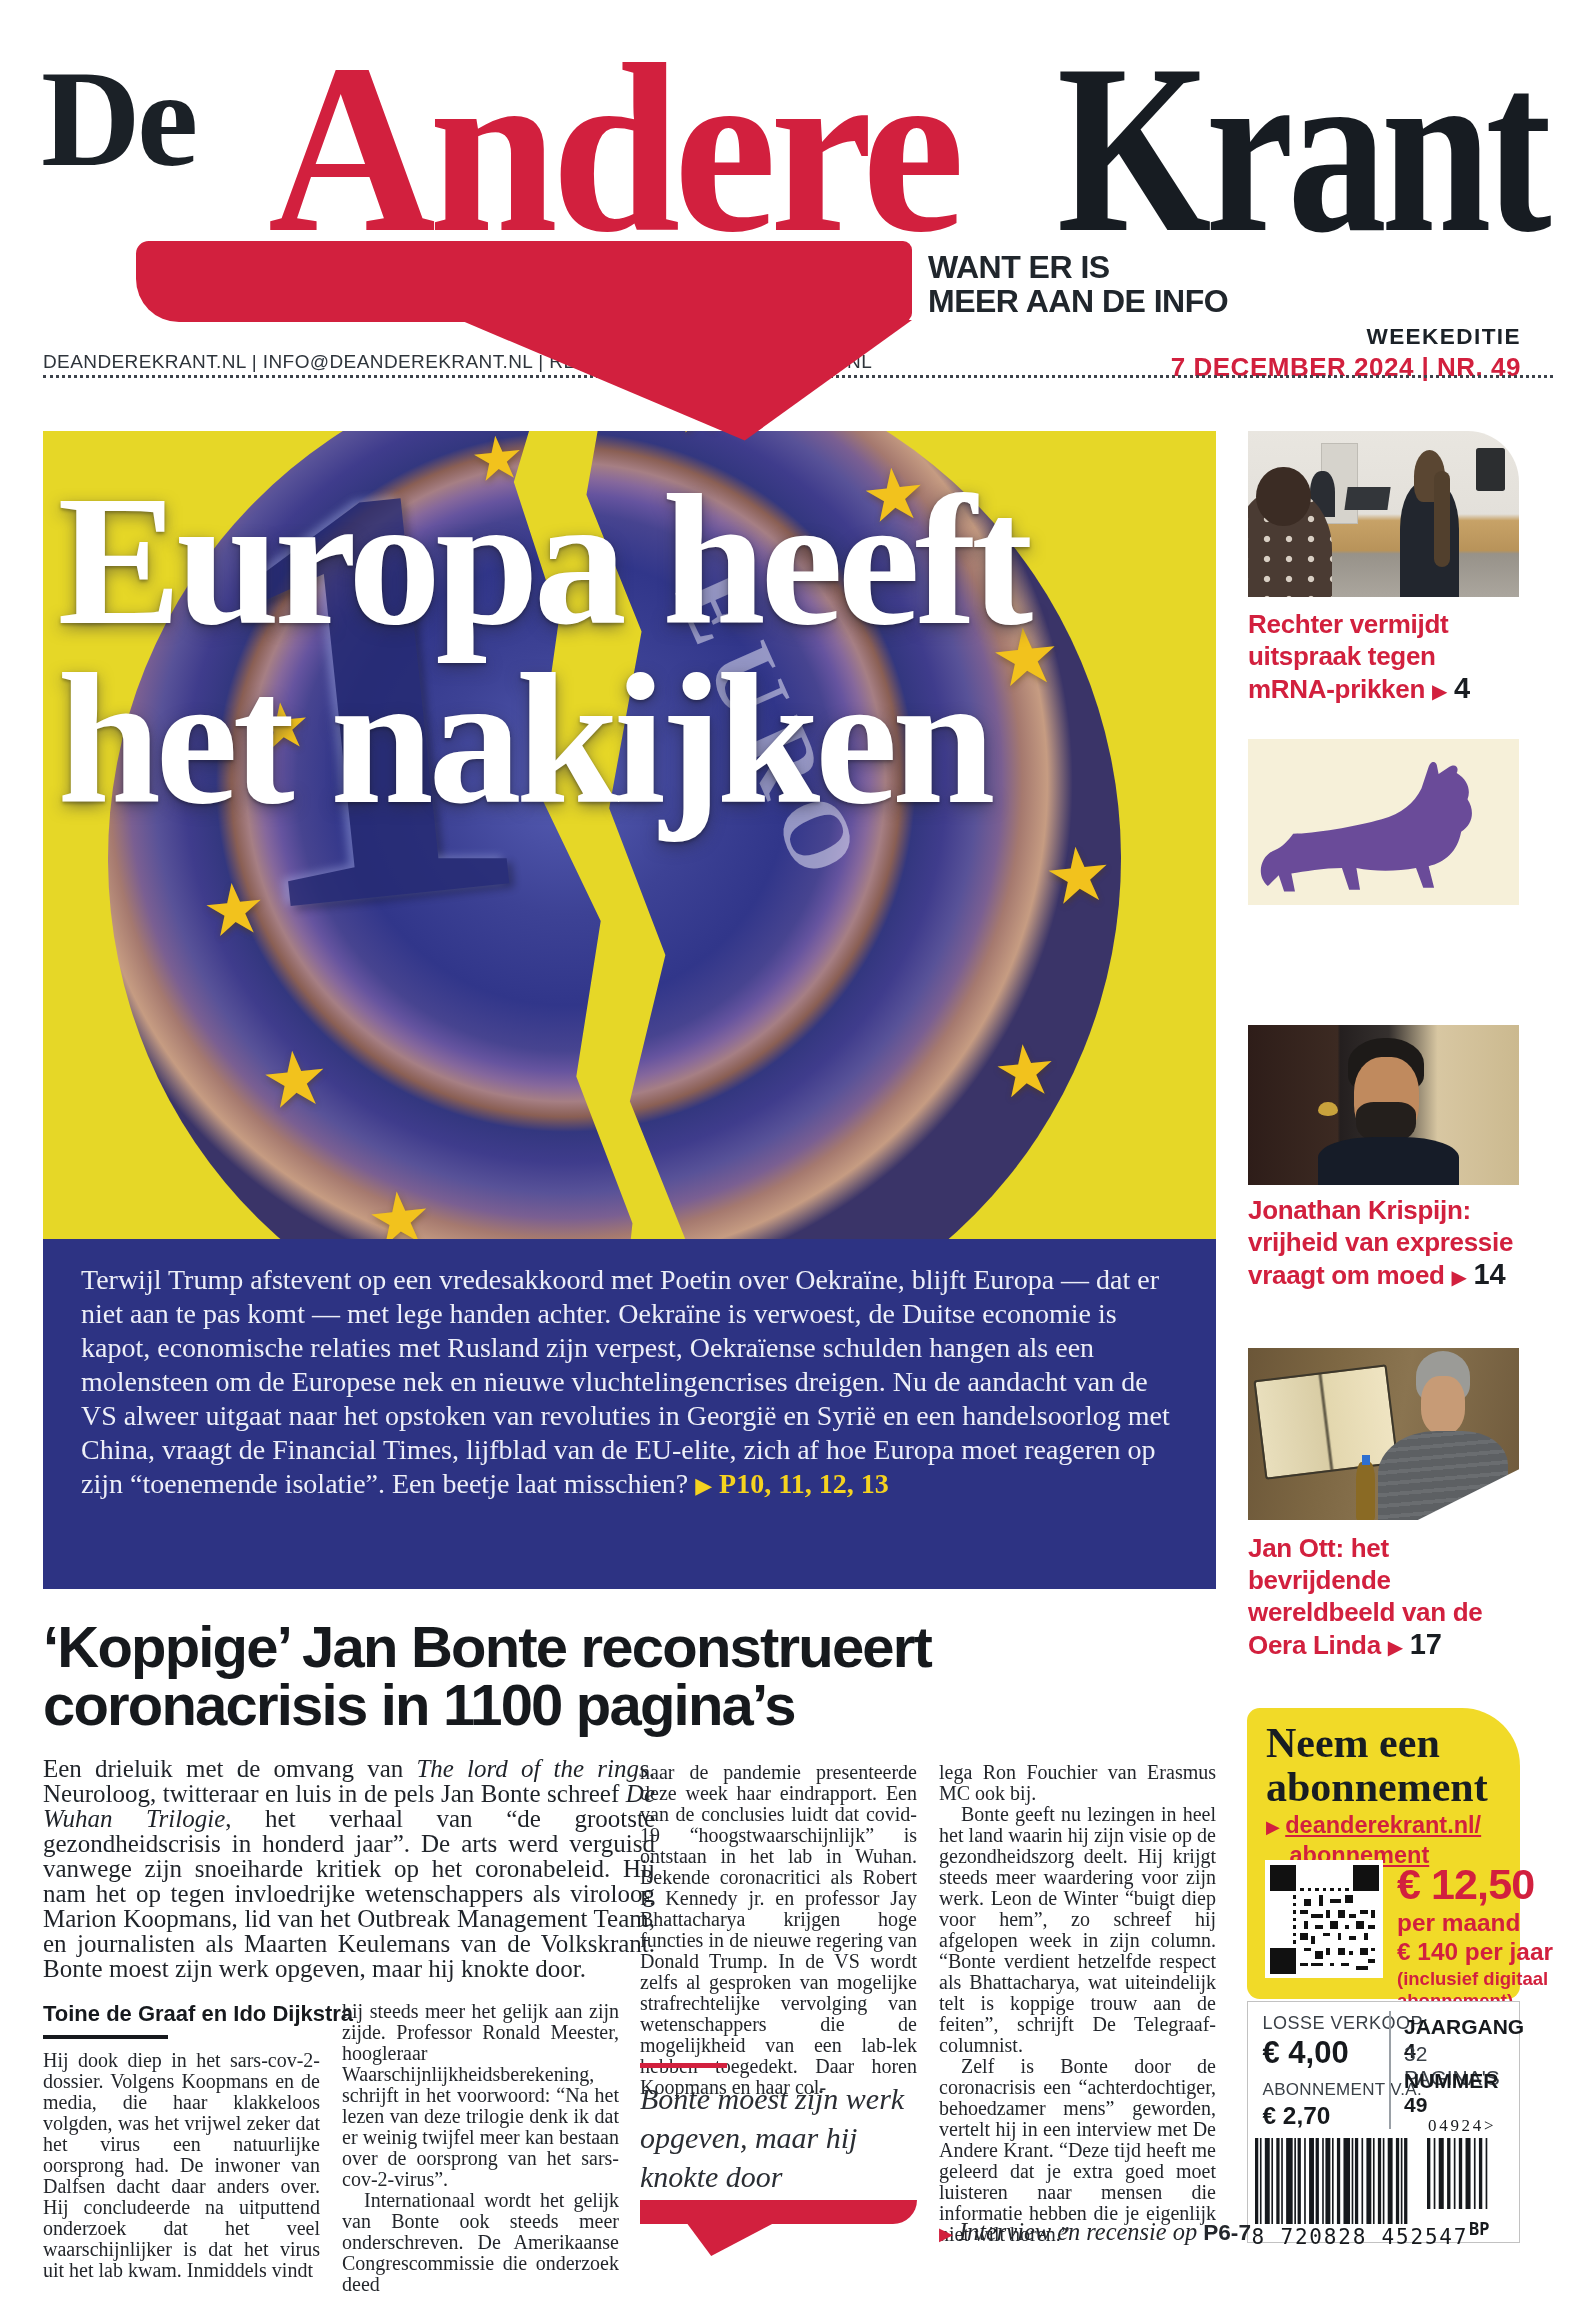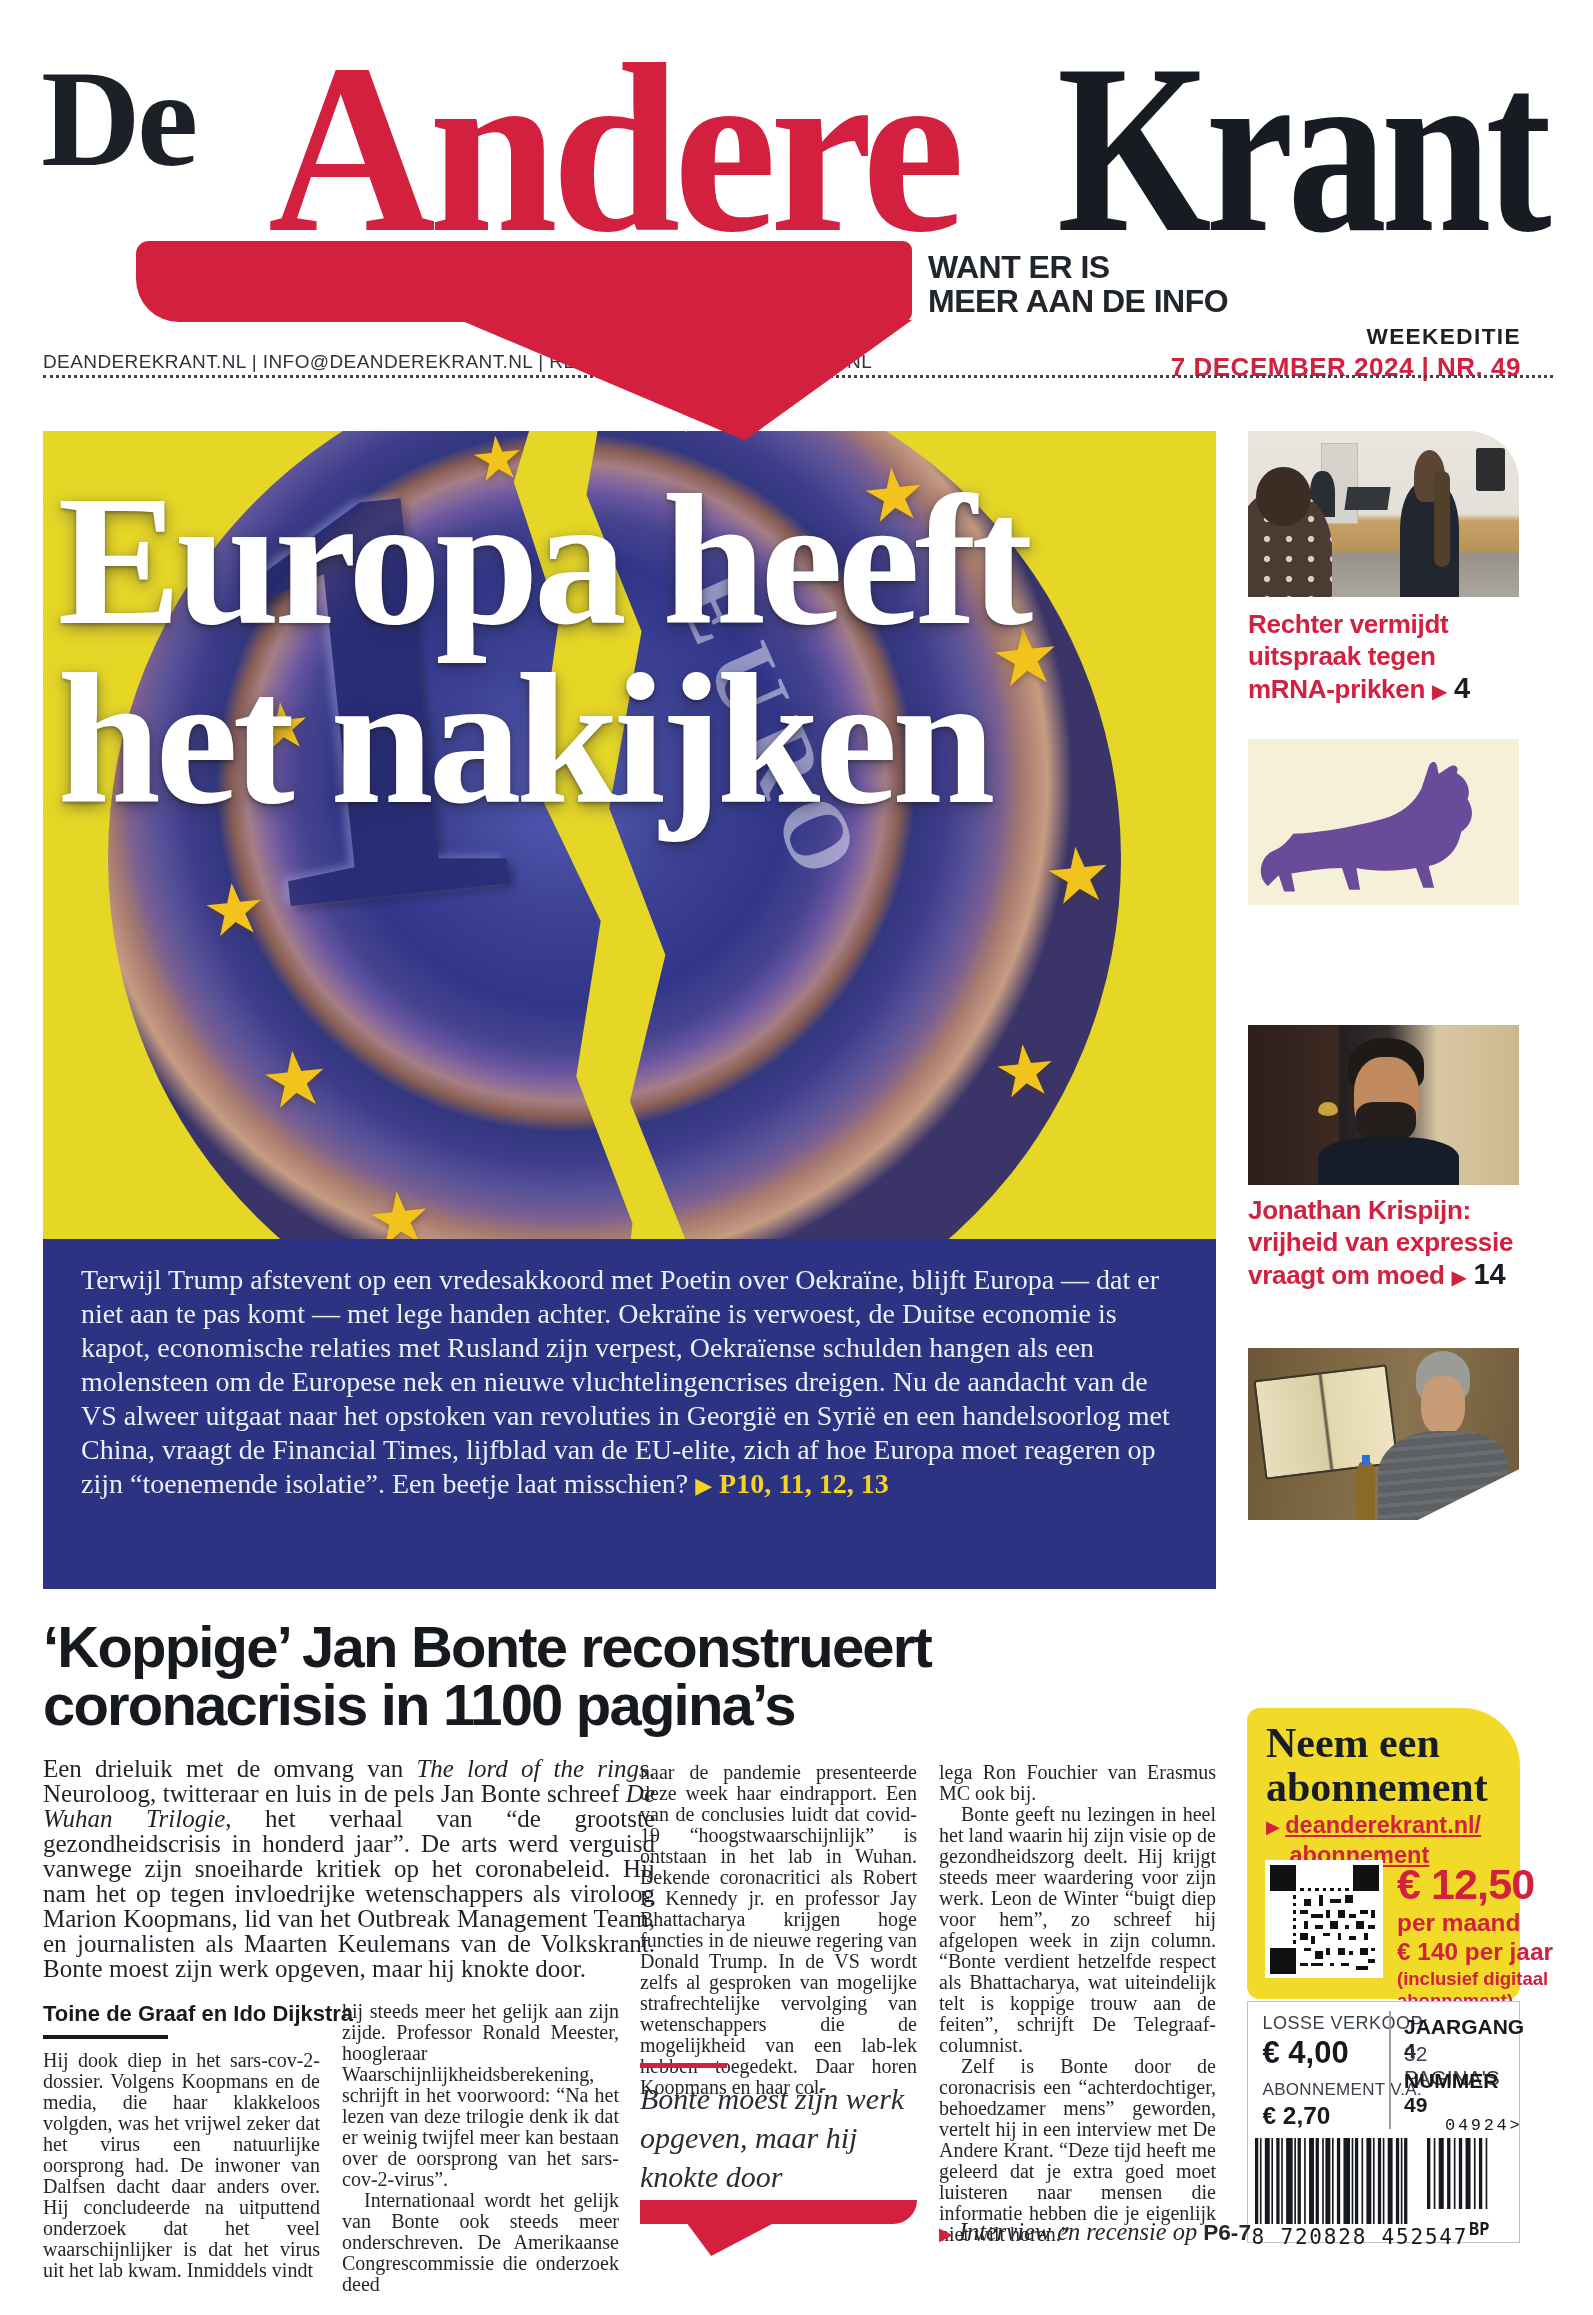--- a/index.html
+++ b/index.html
@@ -120,21 +120,21 @@
   .lv-price{left:14.5px;top:33px;font-size:31px;font-weight:700;color:#16191d !important;}
   .ab-label{left:14.5px;top:78px;font-size:17px;letter-spacing:0.3px;}
   .ab-price{left:14.5px;top:100px;font-size:24.4px;font-weight:700;color:#16191d !important;}
   .info-div{position:absolute;left:141px;top:9px;width:1.8px;height:118px;background:#9aa0a6;}
   .jg{left:156px;top:12.7px;font-size:21px;font-weight:700;color:#16191d !important;}
   .pg24{left:156px;top:40px;font-size:21px;}
   .n49{left:156px;top:67px;font-size:21px;font-weight:700;color:#16191d !important;}
   .bc-main{position:absolute;left:7.2px;top:136px;width:154px;height:86px;}
   .bc-digits{position:absolute;left:3.6px;top:223px;font-family:"DejaVu Sans Mono",monospace;
              font-size:21px;letter-spacing:1.8px;color:#16191d;}
-  .bc-addon-digits{position:absolute;left:197px;top:114px;font-family:Liberation Mono, monospace;
+  .bc-addon-digits{position:absolute;left:180px;top:114px;font-family:Liberation Serif, serif;
              font-size:17px;letter-spacing:2.7px;color:#16191d;}
   .bc-addon{position:absolute;left:179px;top:136px;width:67px;height:71px;}
   .bc-bp{position:absolute;left:221px;top:217px;font-family:"DejaVu Sans Mono",monospace;font-size:17px;color:#16191d;font-weight:bold;}
 
   
   .art-head{left:43px;top:1618px;font-family:"Liberation Sans",sans-serif;font-weight:800;
             font-size:58px;line-height:58px;color:#16191d;letter-spacing:-1.8px;}
   .lead{left:43px;top:1756px;width:612px;font-size:25px;line-height:25px;color:#1f2329;text-align:justify;}
   .ital{font-style:italic;}
   .byline{left:43px;top:2001px;font-family:"Liberation Sans",sans-serif;font-weight:700;
@@ -244,20 +244,25 @@
   </div>
 
   <div class="abs sbimg sb4-img">
     <div class="ott-book"></div>
     <div class="ott-hair"></div>
     <div class="ott-face"></div>
     <div class="ott-torso"></div>
     <div class="ott-bottle"></div>
     <div class="ott-cap"></div>
     <div class="ott-notch"></div>
+  </div>
+  <div class="abs sbh sb4-h">
+    <span>Jan Ott: het bevrijdende wereldbeeld van de Oera Linda</span>
+    <span class="arr">▶</span>
+    <span class="pg">17</span>
   </div>
 
   <div class="abs subbox"></div>
   <div class="abs sub-title">
     <div>Neem een</div>
     <div>abonnement</div>
   </div>
   <div class="abs sub-link">
     <div><span class="arr">▶</span><span class="lnk">deanderekrant.nl/</span></div>
     <div class="l2"><span class="lnk">abonnement</span></div>

